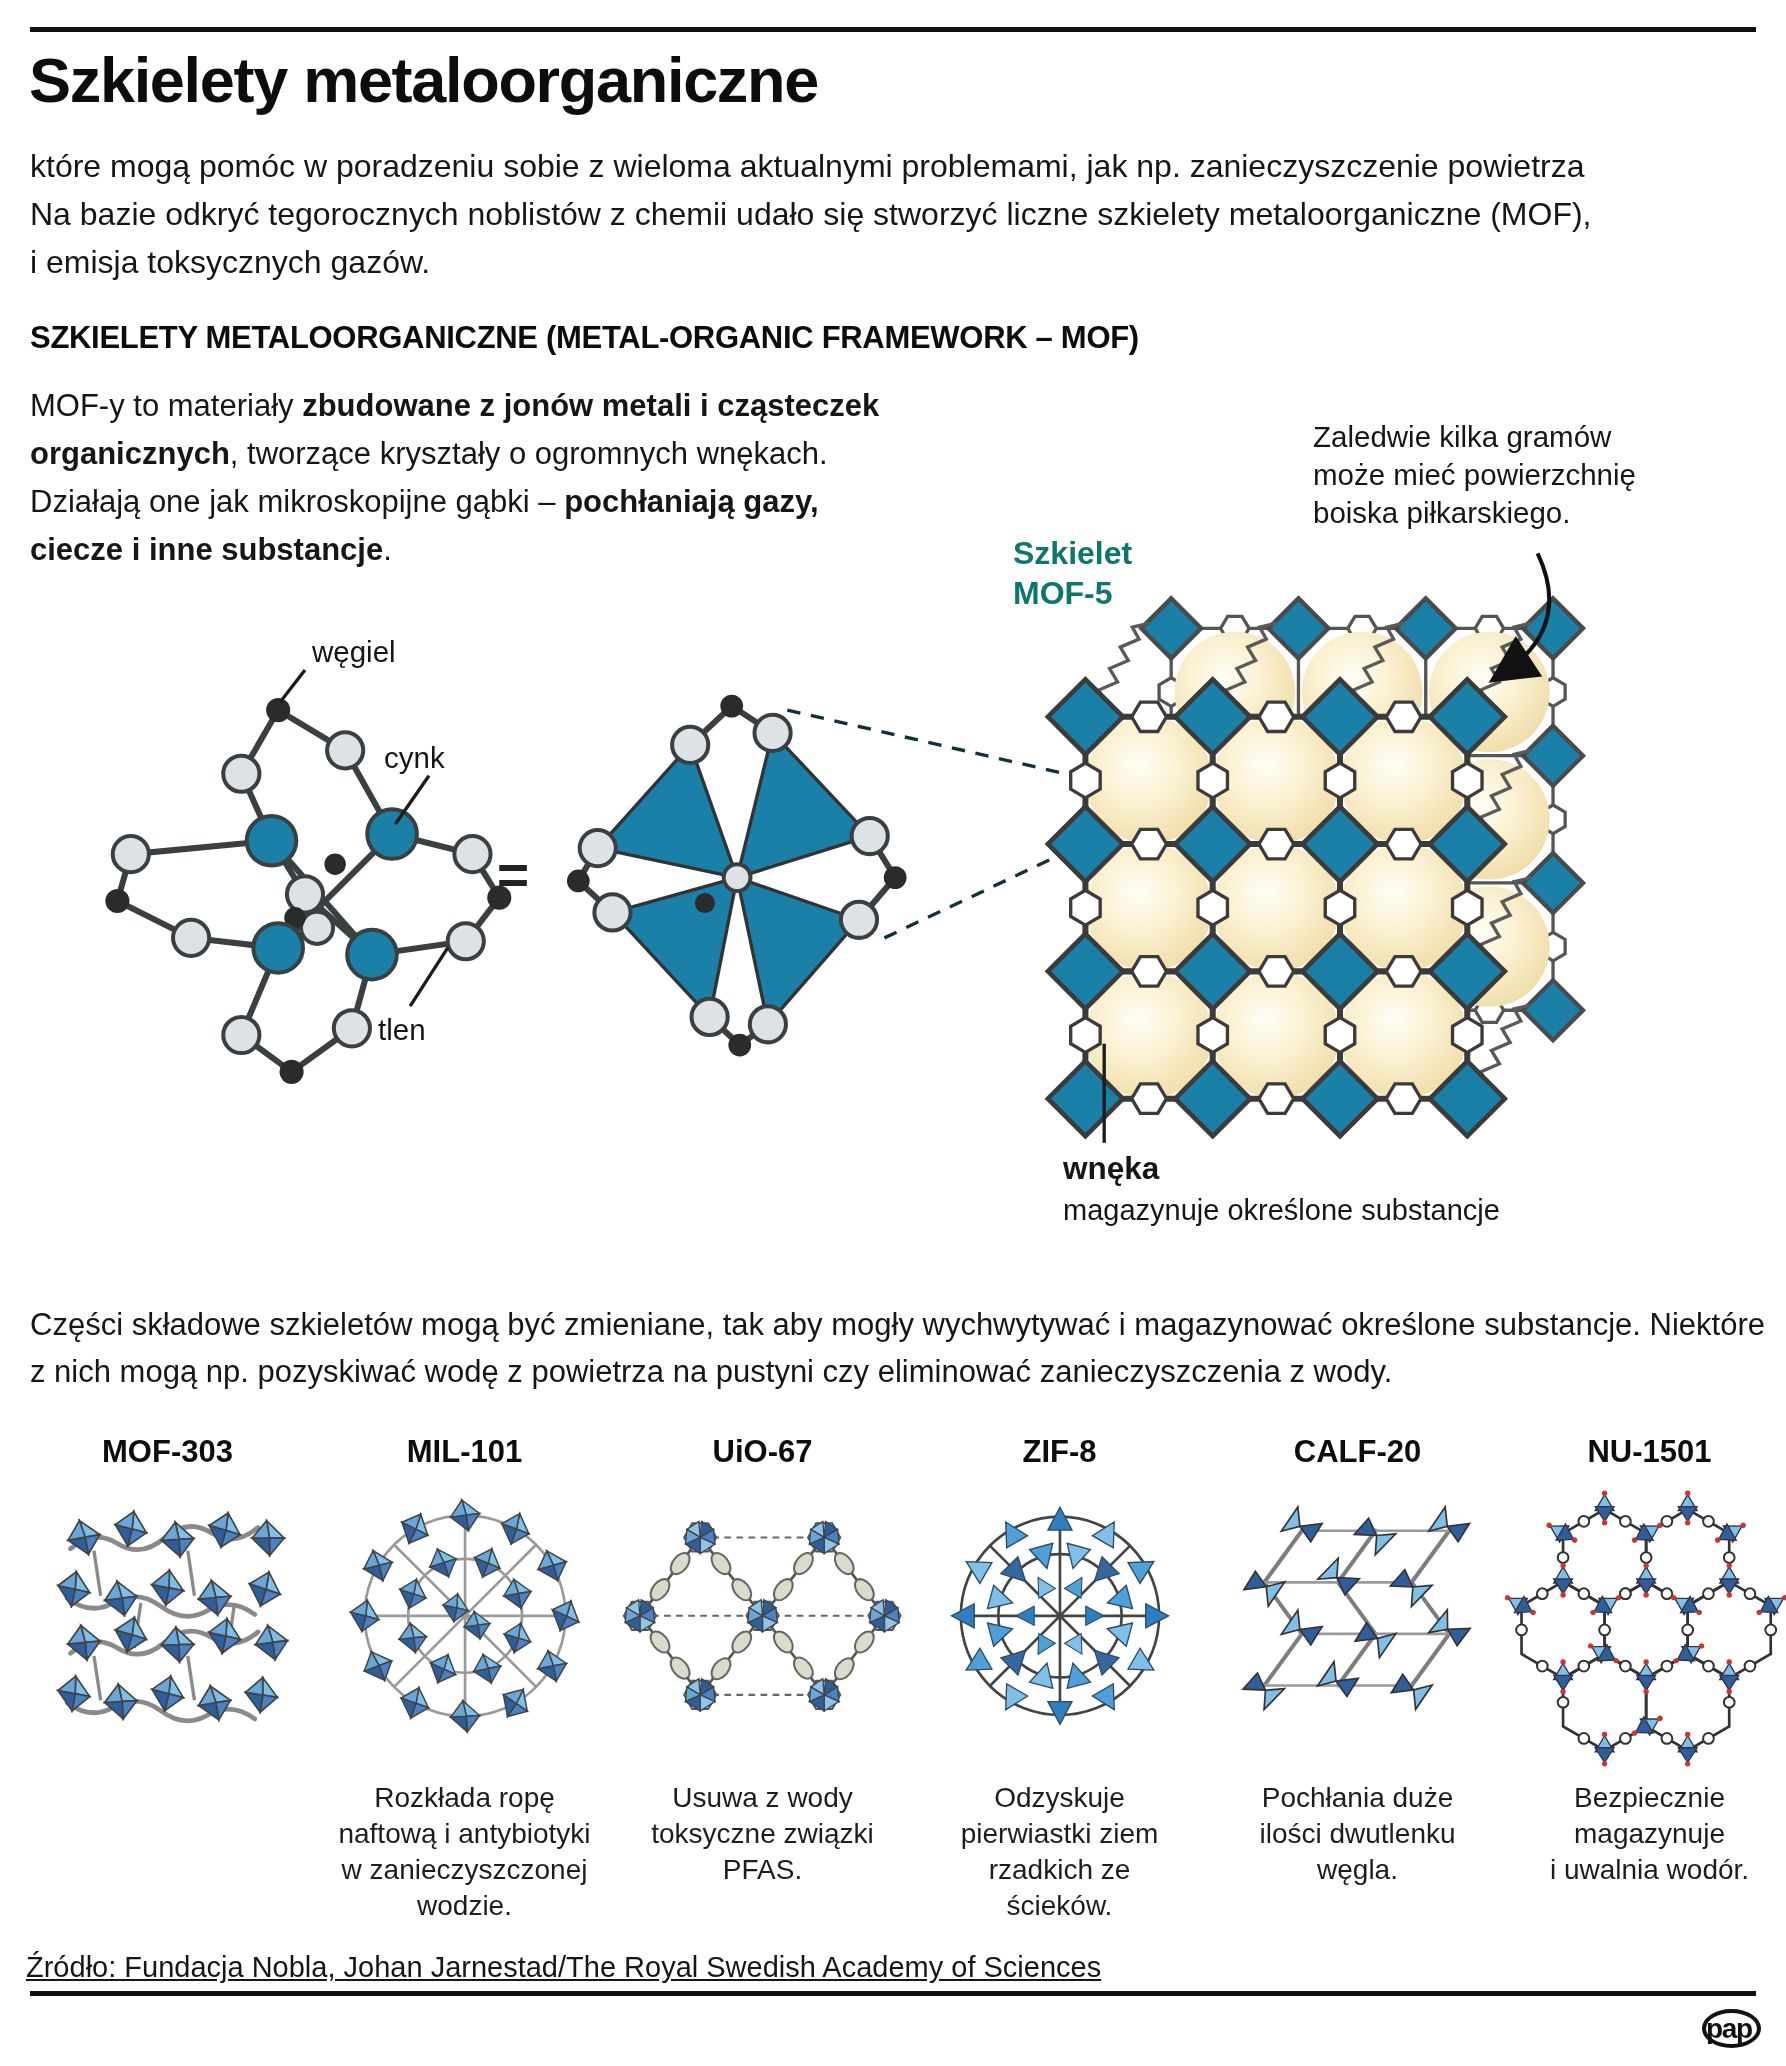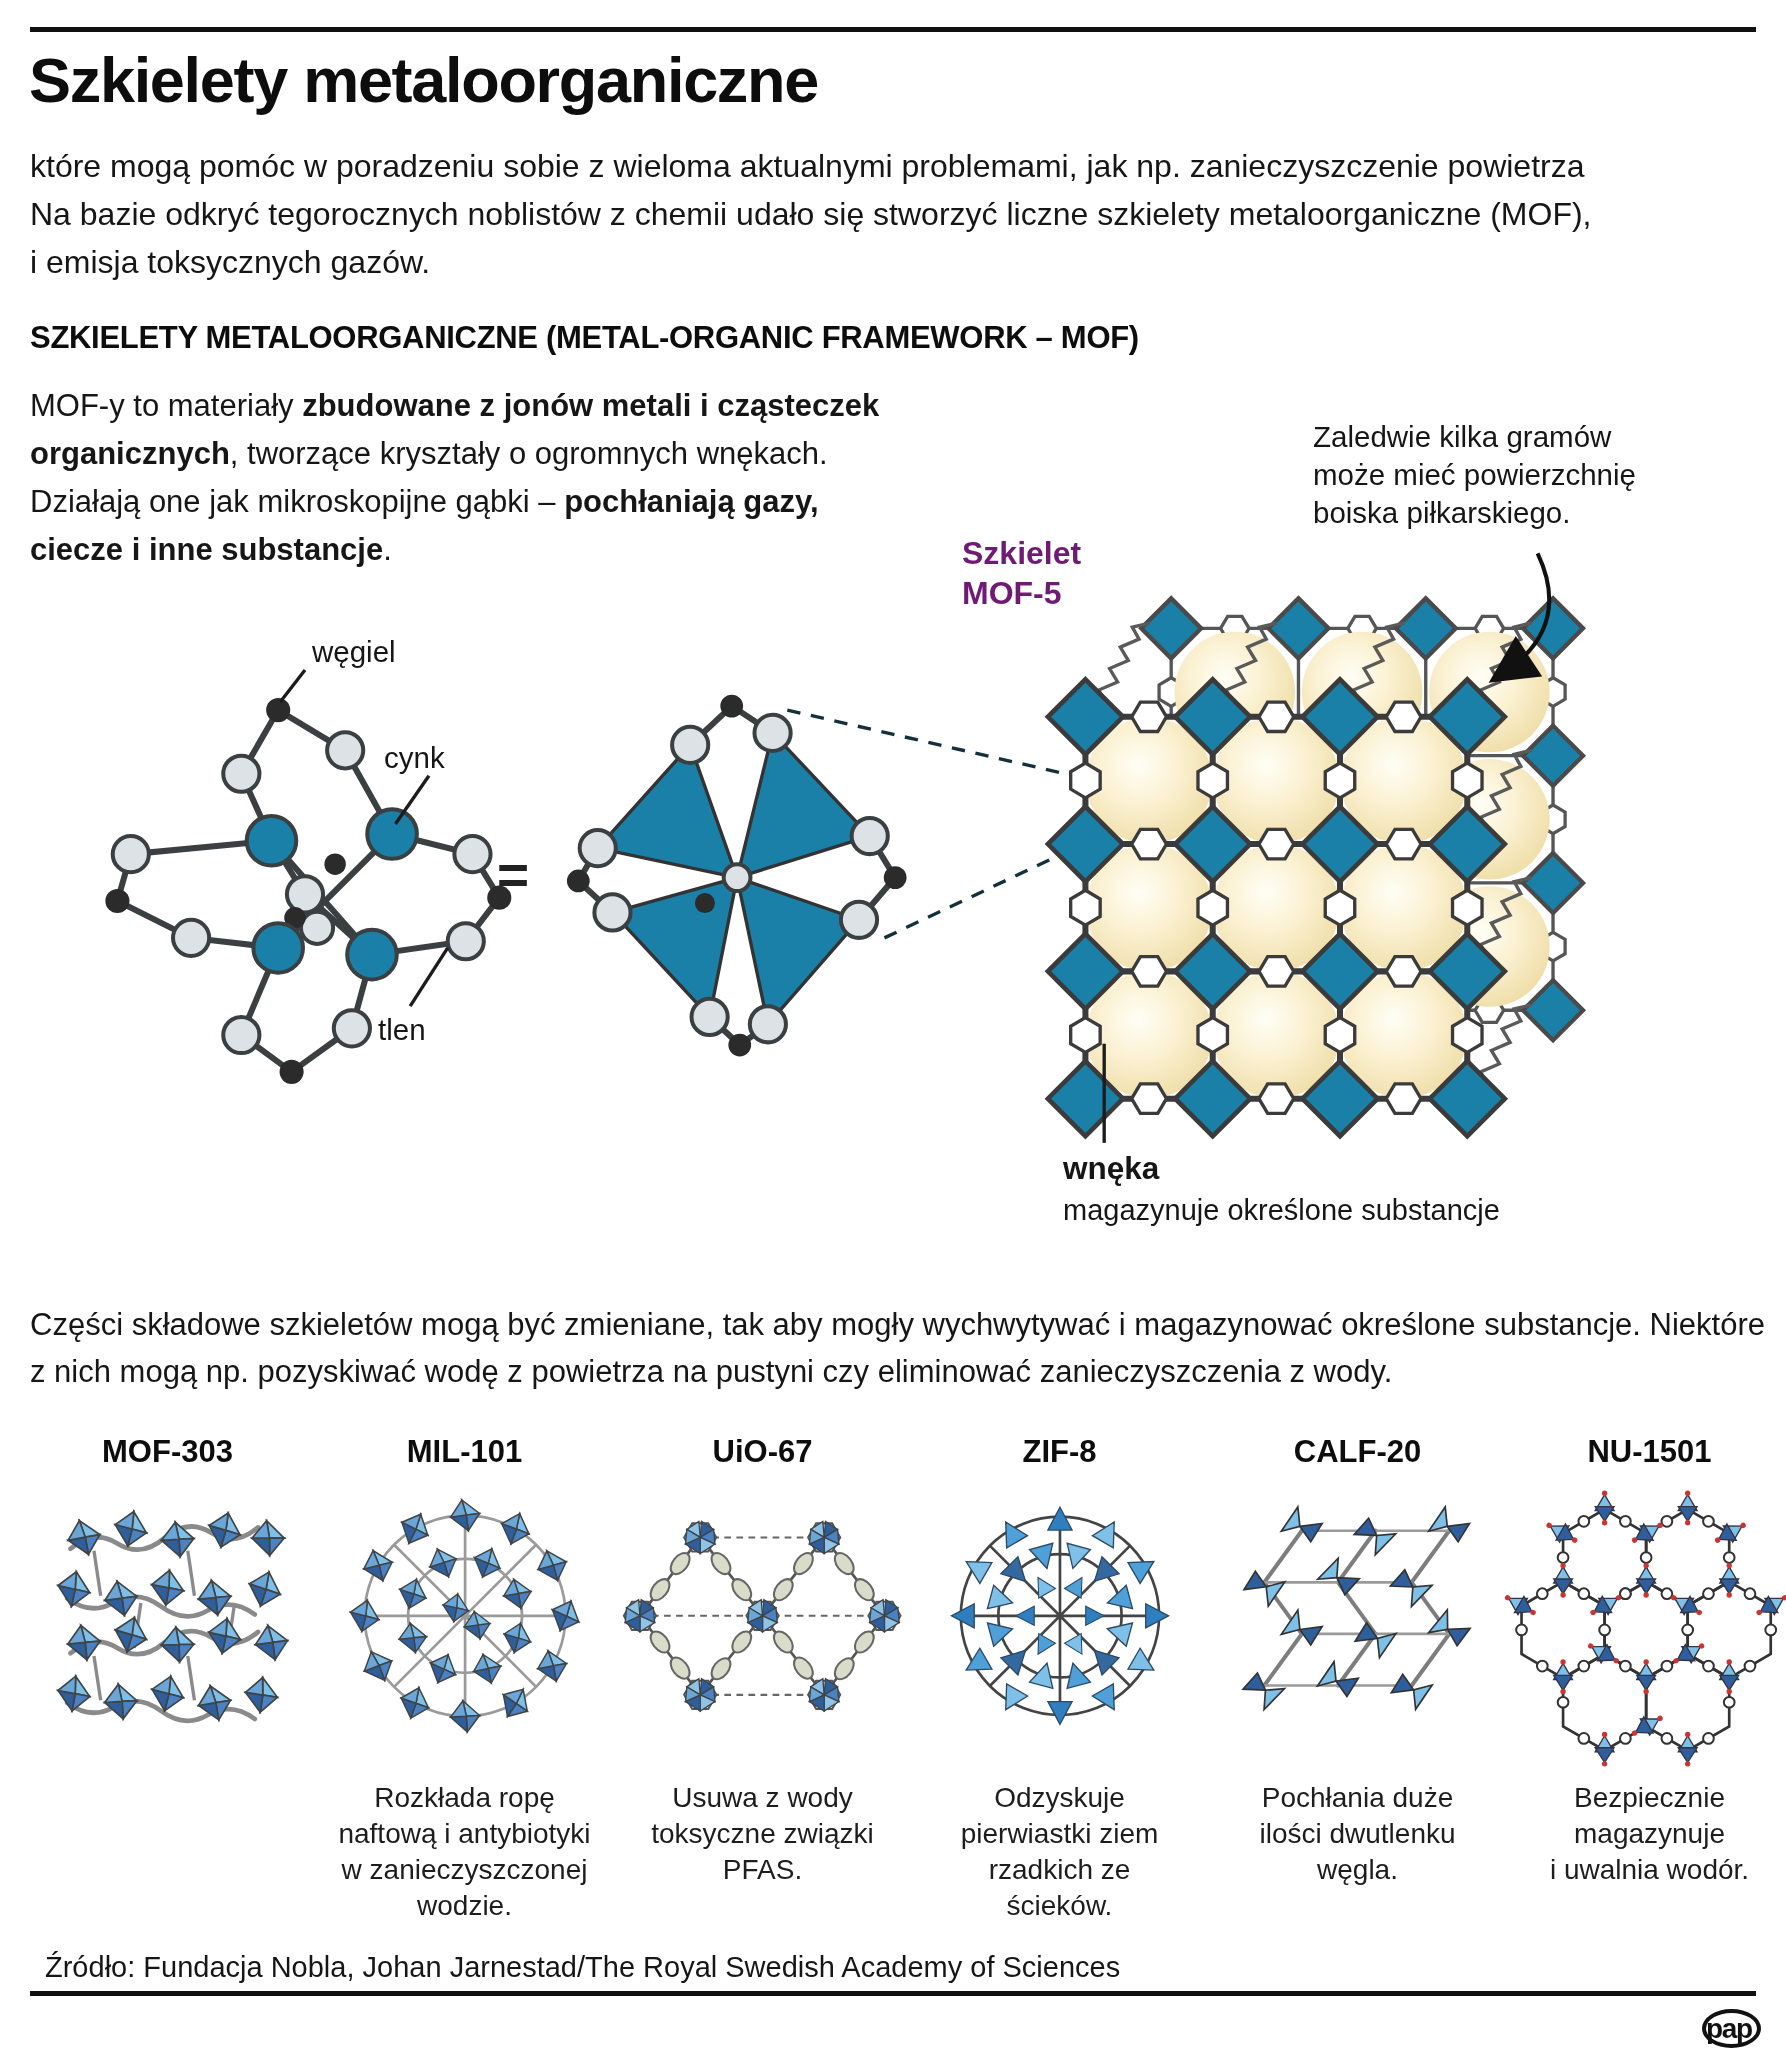--- a/index.html
+++ b/index.html
@@ -6,30 +6,30 @@
   .page{position:relative;width:1787px;height:2066px;background:#fff;overflow:hidden;
         font-family:"Liberation Sans",sans-serif;color:#161616;}
   .rule{position:absolute;left:30px;width:1726px;height:4.7px;background:#101010;}
   h1.title{position:absolute;left:29px;top:44px;margin:0;font-size:63px;font-weight:800;
            letter-spacing:-1.3px;color:#0d0d0d;}
   .intro{position:absolute;left:30px;top:142px;font-size:32px;line-height:48px;font-weight:400;}
   .heading{position:absolute;left:30px;top:320px;font-size:31px;font-weight:700;letter-spacing:-0.3px;color:#0d0d0d;}
   .about{position:absolute;left:30px;top:382px;font-size:31px;line-height:48px;}
   .about b{font-weight:700;}
   .callout{position:absolute;left:1313px;top:418px;font-size:29.5px;line-height:38px;}
-  .skeleton{position:absolute;left:962px;top:533px;font-size:32px;font-weight:700;line-height:40px;color:#701a75;}
+  .skeleton{position:absolute;left:1013px;top:533px;font-size:32px;font-weight:700;line-height:40px;color:#0f766e;}
   .atomlbl{position:absolute;font-size:29.5px;color:#161616;}
   .equals{position:absolute;left:497px;top:843px;font-size:55px;font-weight:700;color:#222;}
   .cavity-t{position:absolute;left:1063px;top:1150px;font-size:31.5px;font-weight:600;}
   .cavity-d{position:absolute;left:1063px;top:1194px;font-size:29px;}
   .para2{position:absolute;left:30px;top:1301px;font-size:31px;line-height:47px;}
   .col{position:absolute;top:1434px;width:281px;text-align:center;}
   .col h3{margin:0;font-size:31px;font-weight:700;color:#0d0d0d;}
   .col .desc{margin-top:310px;font-size:28px;line-height:36px;color:#1d1d1d;}
-  .source{position:absolute;left:45px;top:1951px;font-size:29px;}
+  .source{position:absolute;left:26px;top:1951px;font-size:29px;text-decoration:underline;}
   .pap{position:absolute;left:1702px;top:2009px;width:59px;height:39px;border:4px solid #111;
        border-radius:50%;display:flex;align-items:center;justify-content:flex-start;
        font-size:28px;font-weight:800;letter-spacing:-1.3px;color:#111;box-sizing:border-box;}
   svg.art{position:absolute;left:0;top:0;pointer-events:none;}
   .dia{fill:var(--accent-teal);stroke:#3b3b3b;stroke-width:7px;}
   .diab{fill:var(--accent-teal);stroke:#4a4a4a;stroke-width:8px;}
   .hexf{fill:#ffffff;stroke:#3b3b3b;stroke-width:5px;}
   .hexb{fill:#ffffff;stroke:#555555;stroke-width:6px;}
   .bond{stroke:#3a3f42;stroke-width:9px;stroke-linecap:round;fill:none;}
   .gridf{stroke:#3b3b3b;stroke-width:9px;fill:none;}

